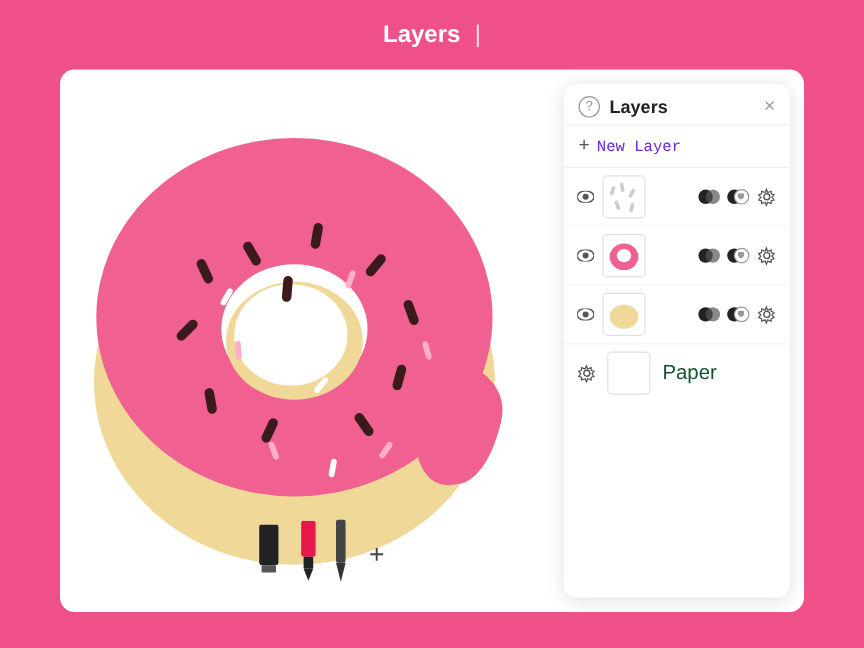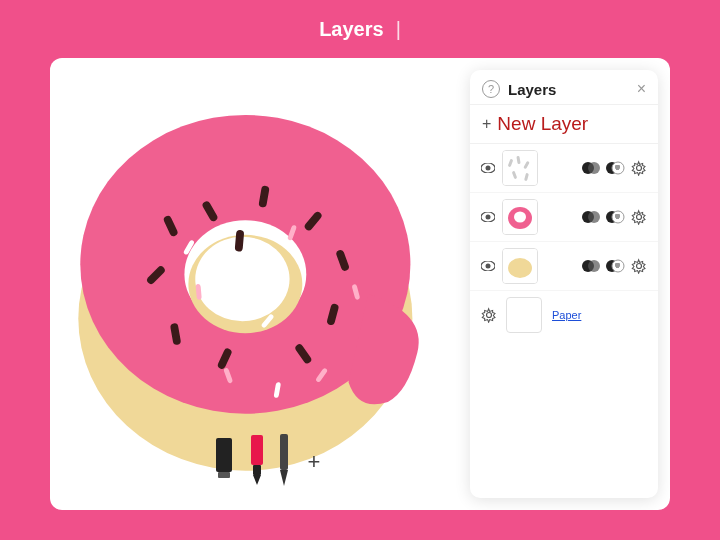--- a/index.html
+++ b/index.html
@@ -147,22 +147,23 @@
       background: white;
     }
 
     .plus-icon {
       color: #555;
       font-size: 16px;
       font-weight: 300;
     }
 
     .new-layer-label {
-      font-size: 19px;
-      color: #b91c1c;
+      font-size: 13px;
+      color: #6d28d9;
+      font-family: Liberation Mono, monospace;
     }
 
     
     .layers-list {
       flex: 1;
       overflow-y: auto;
     }
 
     .layer-row {
       display: flex;
@@ -236,24 +237,23 @@
 
     .paper-thumb {
       width: 36px;
       height: 36px;
       border: 1px solid #e0e0e0;
       border-radius: 4px;
       background: white;
     }
 
     .paper-label {
-      font-size: 11px;
-      color: #1d4ed8;
+      font-size: 17px;
+      color: #14532d;
       margin-left: 4px;
-      text-decoration: underline;
     }
   </style>
 </head>
 <body>
 
 <div class="top-header">
   <span class="top-header-title">Layers</span>
   <span class="top-header-divider">|</span>
 </div>
 

